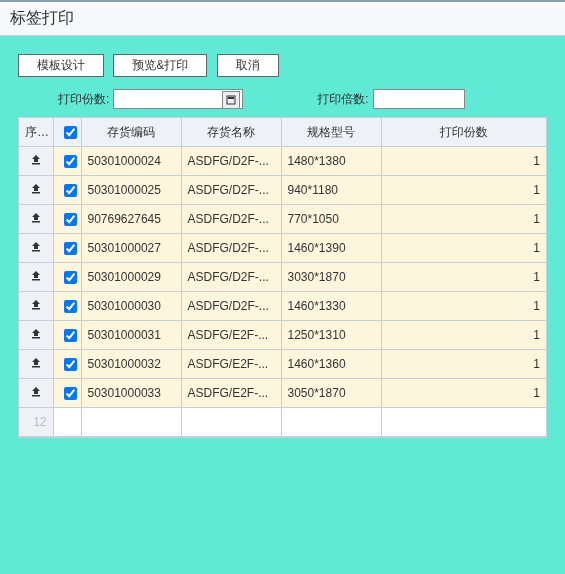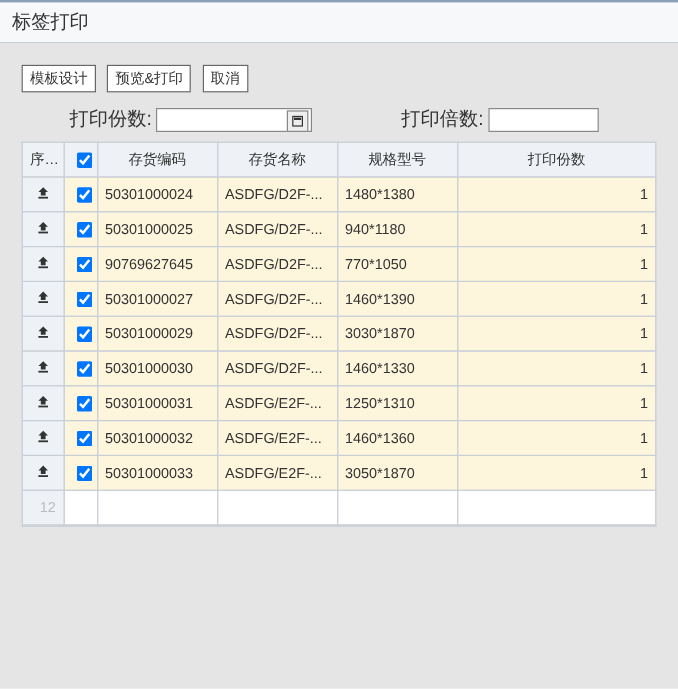--- a/index.html
+++ b/index.html
@@ -7,51 +7,51 @@
     padding: 0;
     font-family: "Microsoft YaHei", Arial, sans-serif;
     font-size: 12px;
     background: #fff;
     color: #333;
   }
   .page {
     width: 565px;
     height: 574px;
     position: relative;
-    background: #e5e5e5;
+    background: #5eead4;
   }
   .title-bar {
     border-top: 2px solid #8aa0b8;
     border-bottom: 1px solid #c7ced6;
     padding: 6px 10px 6px 10px;
     font-size: 16px;
     color: #333;
     background: #f6f8fa;
   }
   .toolbar {
     padding: 18px 10px 12px 18px;
   }
   .btn {
     display: inline-block;
     border: 1px solid #666;
     background: #fff;
-    padding: 2px 6px;
+    padding: 2px 18px;
     margin-right: 6px;
     font-size: 12px;
     cursor: pointer;
   }
   .form-row {
     display: flex;
     align-items: center;
     padding: 0 18px 8px 18px;
     gap: 4px;
   }
   .form-row .spacer { flex: 0 0 30px; }
   .form-row label {
-    font-size: 16px;
+    font-size: 12px;
     margin-left: 6px;
   }
   .num-input {
     border: 1px solid #888;
     height: 18px;
     width: 120px;
     padding: 0 4px;
     display: inline-flex;
     align-items: center;
     justify-content: flex-end;

